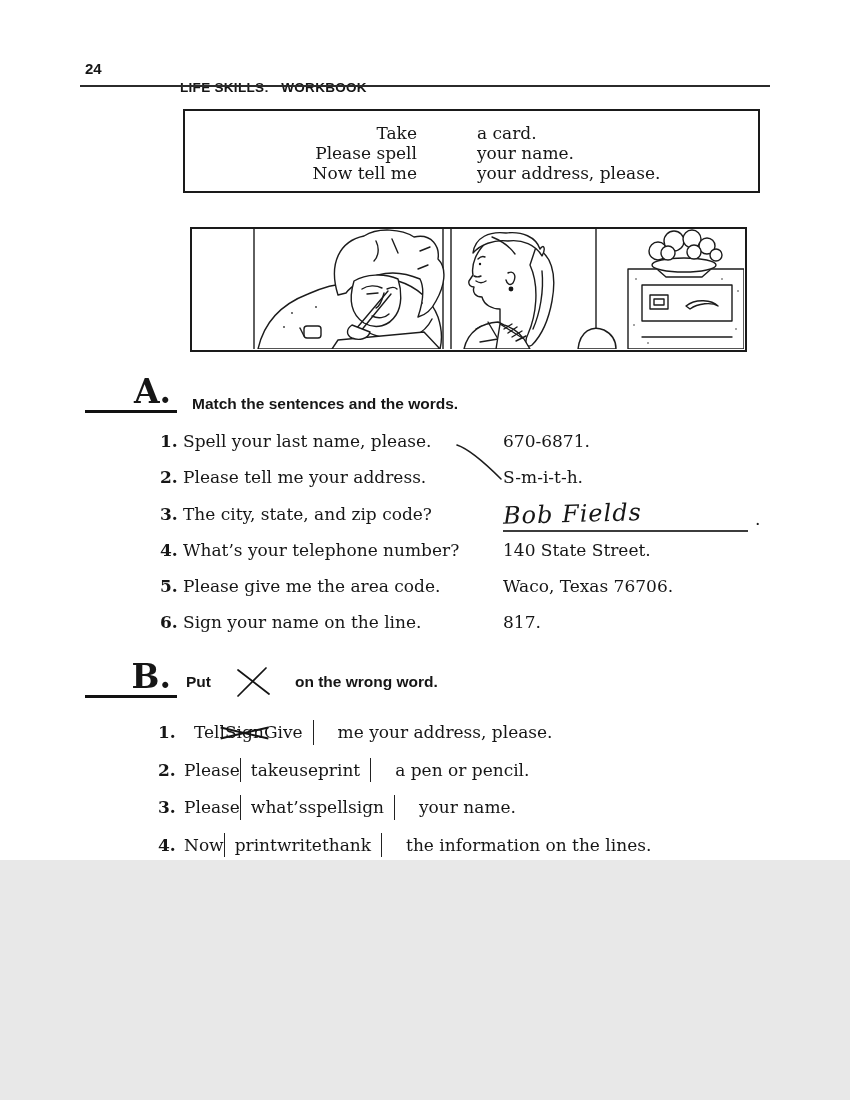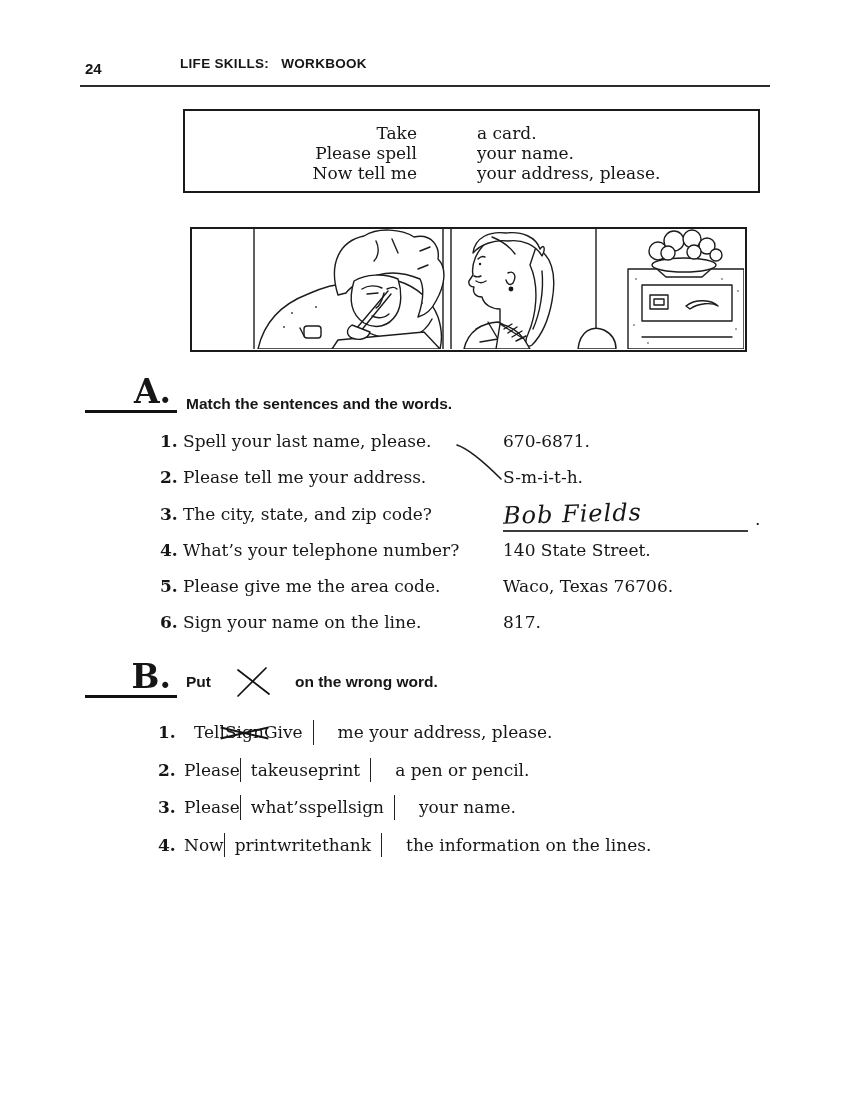--- a/index.html
+++ b/index.html
@@ -1,41 +1,41 @@
 <!DOCTYPE html>
 <html><head>
 <meta charset="utf-8">
 <style>
   * { margin:0; padding:0; box-sizing:border-box; }
   html,body { background:#e8e8e8; }
   body { font-family:"DejaVu Serif", serif; color:#161616; }
-  .page { position:relative; width:850px; height:1100px; background:#ffffff; margin:0 auto; overflow:hidden; }
+  .page { position:relative; width:850px; height:860px; background:#ffffff; margin:0 auto; overflow:hidden; }
 
   
   .page-num { position:absolute; left:85px; top:60px; font-family:"Liberation Sans",sans-serif; font-weight:bold; font-size:15px; }
-  .header-title { position:absolute; left:180px; top:56px; font-family:"Liberation Sans",sans-serif; font-weight:bold; font-size:13.5px; letter-spacing:.3px; white-space:pre; }
+  .header-title { position:absolute; left:180px; top:80px; font-family:"Liberation Sans",sans-serif; font-weight:bold; font-size:13.5px; letter-spacing:.3px; white-space:pre; }
   .header-rule { position:absolute; left:80px; top:85px; width:690px; height:2px; background:#2b2b2b; }
 
   
   .dialog-box { position:absolute; left:183px; top:109px; width:577px; height:84px; border:2px solid #1a1a1a; padding-top:12px; }
   .dialog-row { display:flex; font-size:17px; line-height:20px; }
   .dialog-left { width:232px; text-align:right; }
   .dialog-right { margin-left:60px; }
 
   
   .illustration { position:absolute; left:190px; top:227px; width:557px; height:125px; border:2.5px solid #1a1a1a; background:#fff; }
   .illustration svg { display:block; }
 
   
   .sec-letter-block { position:absolute; left:85px; width:92px; border-bottom:3px solid #111; text-align:right; padding-right:6px; font-family:"DejaVu Serif",serif; font-weight:bold; font-size:33px; line-height:36px; height:39px; }
   .sec-title { font-family:"Liberation Sans",sans-serif; font-weight:bold; font-size:15.5px; }
 
   
   #secA-letter { top:374px; }
-  #secA-title { position:absolute; left:186px; top:395px; }
+  #secA-title { position:absolute; left:192px; top:395px; }
   .match-list { position:absolute; left:160px; top:431px; width:625px; }
   .match-row { display:flex; align-items:flex-start; height:36.3px; font-size:17px; }
   .m-num { width:23px; font-weight:bold; }
   .m-sentence { width:320px; }
   .m-answer { flex:1; }
   .sig-line { display:inline-block; width:245px; border-bottom:2px solid #3c3c3c; }
   .signature { font-family:"DejaVu Serif",serif; font-style:italic; font-size:24px; line-height:26px; letter-spacing:1px; position:relative; top:-3px; transform:rotate(-1.5deg); display:inline-block; }
   .sig-period { margin-left:7px; }
   .match-line-svg { position:absolute; left:295px; top:7px; pointer-events:none; }
 

